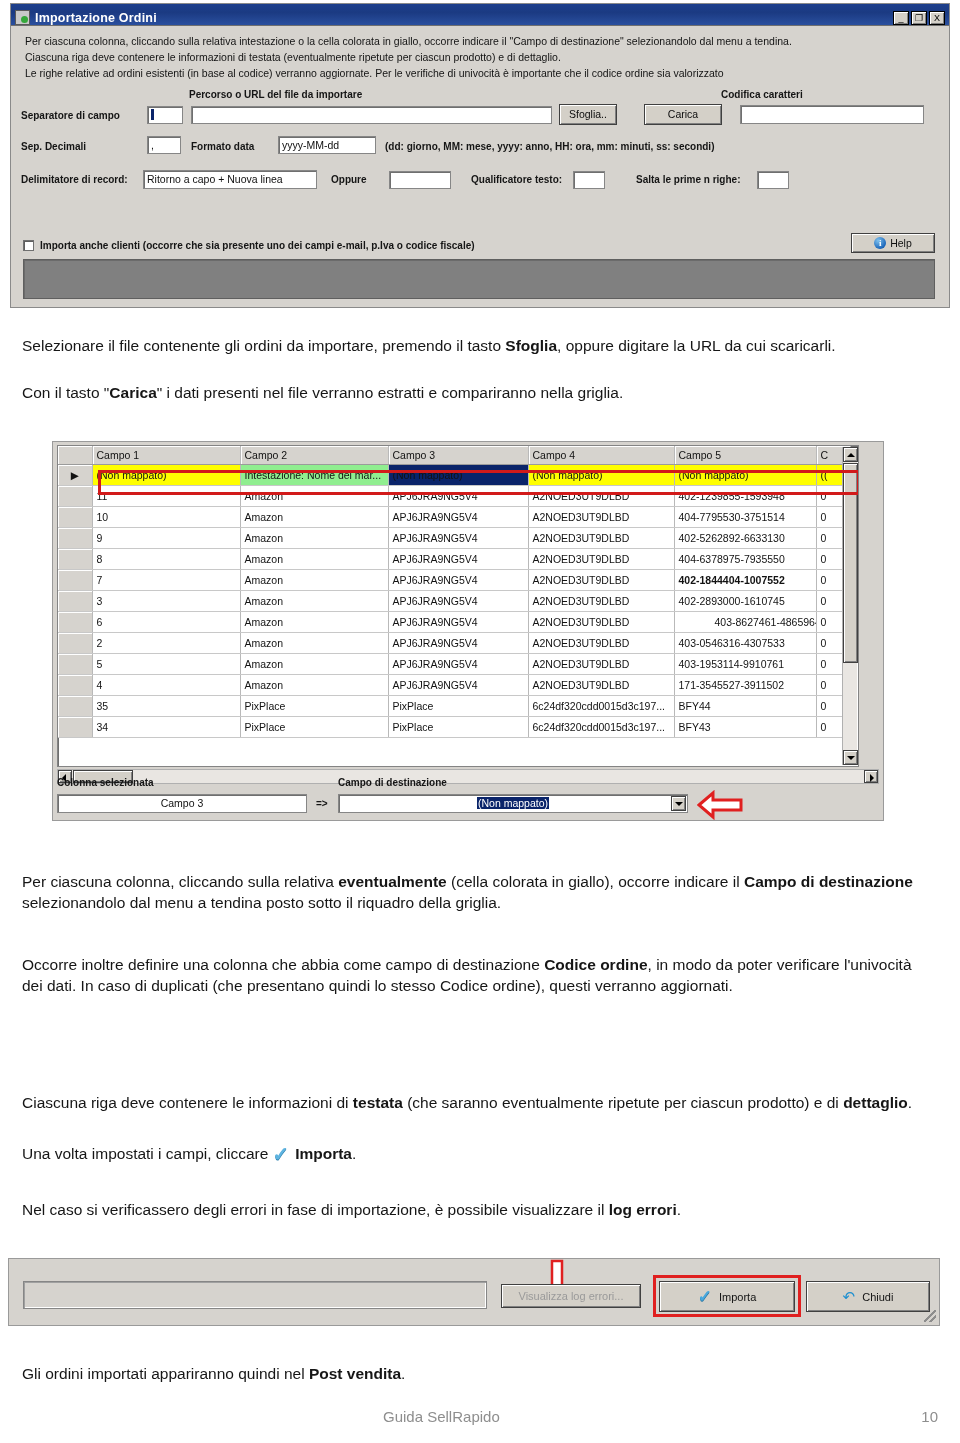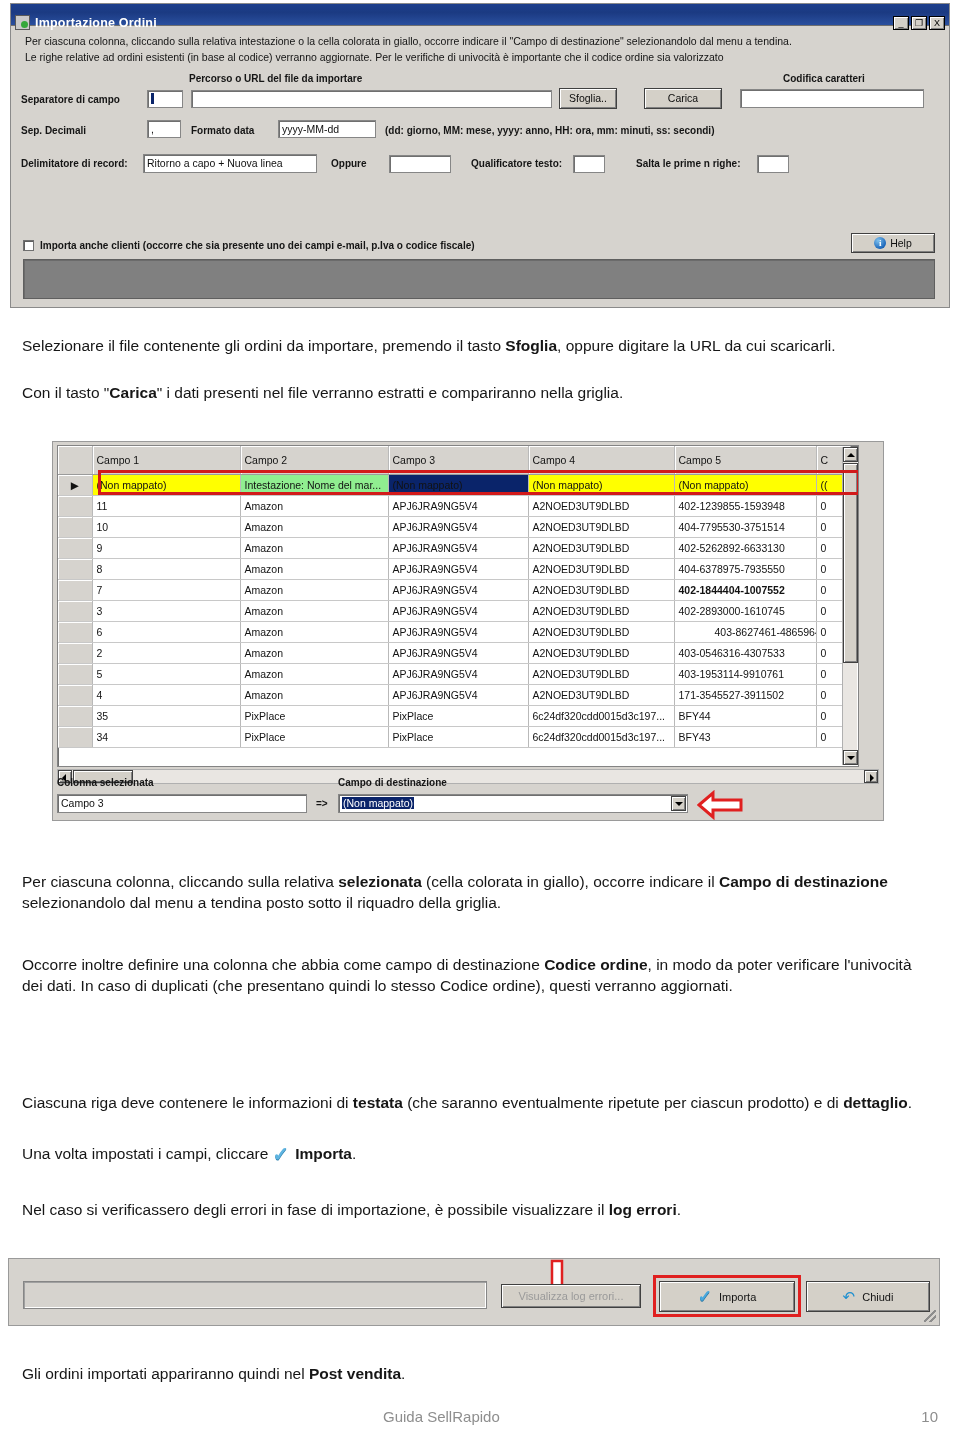--- a/index.html
+++ b/index.html
@@ -15,21 +15,21 @@
 
   
   .shot1 {
     position:absolute; left:10px; top:3px; width:940px; height:305px;
     background:#d6d3ce;
     border:1px solid #8a8a8a;
   }
   .titlebar {
     height:22px;
     background:linear-gradient(to bottom,#1d3f8c 0%,#1b3a82 40%,#2a4f9e 100%);
-    display:flex; align-items:center; padding:16px 2px 0 4px;
+    display:flex; align-items:flex-end; padding:16px 2px 0 4px;
     border-bottom:1px solid #6f6f6f;
   }
   .tb-icon {
     width:15px; height:15px; margin-right:5px;
     background:#c9c9c9;
     border:1px solid #5a5a5a;
     position:relative; flex:0 0 auto;
   }
   .tb-icon:after{
     content:""; position:absolute; right:1px; bottom:1px;
@@ -139,21 +139,21 @@
   table.grid td, table.grid th {
     border-right:1px solid #b9b9b9;
     border-bottom:1px solid #c8c8c8;
     font-size:10.5px; height:21px; padding:0 4px;
     font-weight:normal; text-align:left; color:#121212;
     white-space:nowrap; overflow:hidden;
   }
   table.grid th {
     background:#d6d3ce; border-bottom:1px solid #9b9b9b;
     box-shadow:inset 1px 1px 0 #ffffff;
-    height:28px; font-size:10.5px;
+    height:18px; font-size:10.5px;
   }
   .col-gutter { width:34px; background:#d6d3ce; box-shadow:inset 1px 1px 0 #fff; }
   .maprow td { height:22px; font-size:10.5px; }
   .cell-yellow { background:#ffff00; }
   .cell-green  { background:#90ee90; }
   .cell-navy   { background:#0a246a; color:#ffffff; }
   .rowmarker { color:#000; font-size:9px; text-align:center !important; padding:0 !important; }
 
   .redbox {
     position:absolute; left:40px; top:24px; width:762px; height:25px;
@@ -185,21 +185,21 @@
     border:1px solid #404040; box-shadow:inset 1px 1px 0 #fff, inset -1px -1px 0 #808080; }
   .hbtn.l { left:0; } .hbtn.r { right:0; }
   .hbtn:after{ content:""; position:absolute; top:3px;
     border-top:4px solid transparent; border-bottom:4px solid transparent; }
   .hbtn.l:after{ left:3px; border-right:4px solid #000; }
   .hbtn.r:after{ right:3px; border-left:4px solid #000; }
   .hthumb { position:absolute; left:15px; top:0; width:60px; height:13px;
     background:#d4d0c8; border:1px solid #404040;
     box-shadow:inset 1px 1px 0 #fff, inset -1px -1px 0 #808080; }
 
-  .selarea { position:absolute; left:4px; top:348px; right:4px; height:30px; }
+  .selarea { position:absolute; left:4px; top:348px; right:4px; height:30px;text-align:center; }
 
   .bigarrow { position:absolute; }
 
   
   .shot3 {
     position:absolute; left:8px; top:1258px; width:932px; height:68px;
     background:#d6d3ce; border:1px solid #9a9a9a;
   }
   .statusfield {
     position:absolute; left:14px; top:22px; width:464px; height:28px;
@@ -249,27 +249,28 @@
     <span class="tb-title">Importazione Ordini</span>
     <span class="tb-btns">
       <span class="tb-btn">_</span>
       <span class="tb-btn">❐</span>
       <span class="tb-btn">X</span>
     </span>
   </div>
 
   <div class="instr">
     <div>Per ciascuna colonna, cliccando sulla relativa intestazione o la cella colorata in giallo, occorre indicare il "Campo di destinazione" selezionandolo dal menu a tendina.</div>
+    <div>Ciascuna riga deve contenere le informazioni di testata (eventualmente ripetute per ciascun prodotto) e di dettaglio.</div>
     <div>Le righe relative ad ordini esistenti (in base al codice) verranno aggiornate. Per le verifiche di univocità è importante che il codice ordine sia valorizzato</div>
   </div>
 
   <div class="form-area">
 
     <div class="abs lbl" style="left:178px; top:3px;">Percorso o URL del file da importare</div>
-    <div class="abs lbl" style="left:772px; top:3px;text-align:center;">Codifica caratteri</div>
+    <div class="abs lbl" style="left:710px; top:3px;text-align:center;">Codifica caratteri</div>
 
     <div class="abs lbl" style="left:10px; top:24px;">Separatore di campo</div>
     <div class="abs w-field" style="left:136px; top:20px; width:36px;"><span class="selcaret"></span></div>
     <div class="abs w-field" style="left:180px; top:20px; width:361px;"></div>
     <div class="abs w-btn" style="left:548px; top:18px; width:58px;">Sfoglia..</div>
     <div class="abs w-btn" style="left:633px; top:18px; width:78px;">Carica</div>
     <div class="abs w-combo" style="left:729px; top:19px; width:184px;"></div>
 
     <div class="abs lbl" style="left:10px; top:55px;">Sep. Decimali</div>
     <div class="abs w-field" style="left:136px; top:50px; width:34px;">,</div>
@@ -470,21 +471,21 @@
       <span class="arrow"></span>
     </div>
 
     <svg class="bigarrow" style="left:640px; top:0px;" width="46" height="30" viewBox="0 0 46 30">
       <polygon points="2,15 16,3 16,10 44,10 44,20 16,20 16,27" fill="#ffffff" stroke="#e02020" stroke-width="3"></polygon>
     </svg>
   </div>
 </div>
 
 <div class="copy" style="top:872px;">
-  <span>Per ciascuna colonna, cliccando sulla relativa </span><b>selezionata</b><span> (cella colorata in giallo), occorre indicare il </span><b>Campo di destinazione</b><span> selezionandolo dal menu a tendina posto sotto il riquadro della griglia.</span>
+  <span>Per ciascuna colonna, cliccando sulla relativa </span><b>eventualmente</b><span> (cella colorata in giallo), occorre indicare il </span><b>Campo di destinazione</b><span> selezionandolo dal menu a tendina posto sotto il riquadro della griglia.</span>
 </div>
 <div class="copy" style="top:955px;">
   <span>Occorre inoltre definire una colonna che abbia come campo di destinazione </span><b>Codice ordine</b><span>, in modo da poter verificare l'univocità dei dati. In caso di duplicati (che presentano quindi lo stesso Codice ordine), questi verranno aggiornati.</span>
 </div>
 <div class="copy" style="top:1063px;margin-top:30px;">
   <span>Ciascuna riga deve contenere le informazioni di </span><b>testata</b><span> (che saranno eventualmente ripetute per ciascun prodotto) e di </span><b>dettaglio</b><span>.</span>
 </div>
 <div class="copy" style="top:1144px;">
   <span>Una volta impostati i campi, cliccare</span><span class="inline-check">✓</span><b>Importa</b><span>.</span>
 </div>

